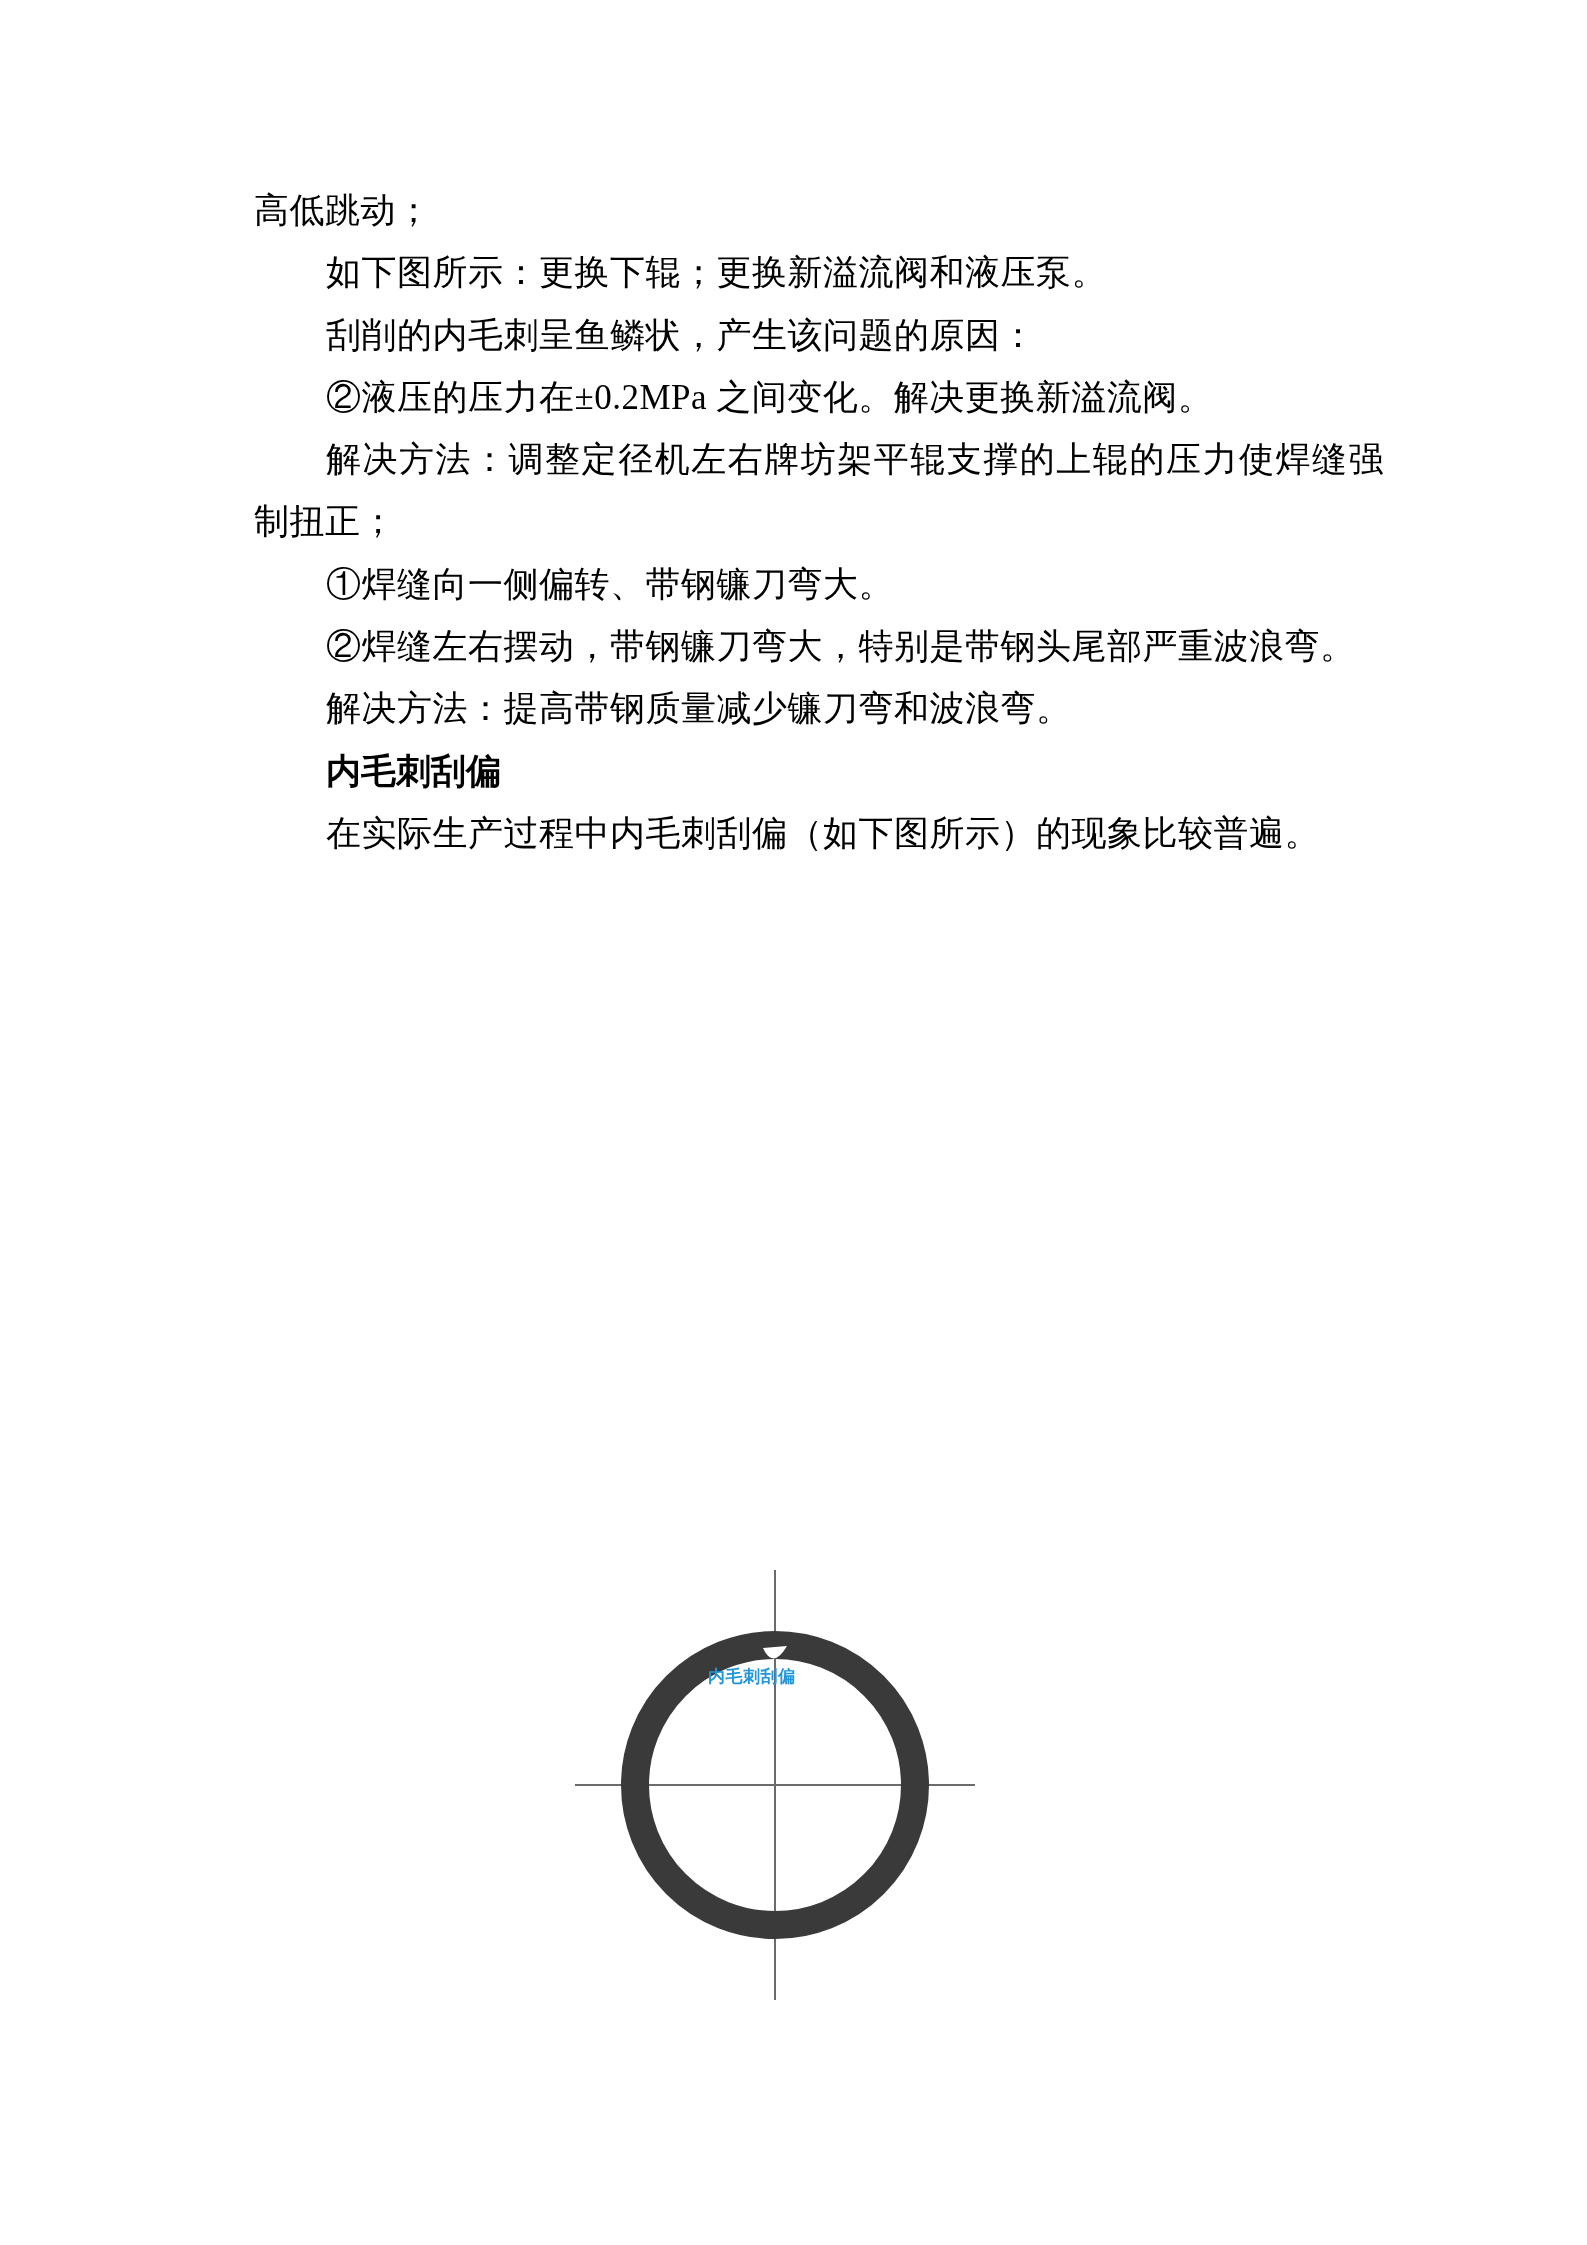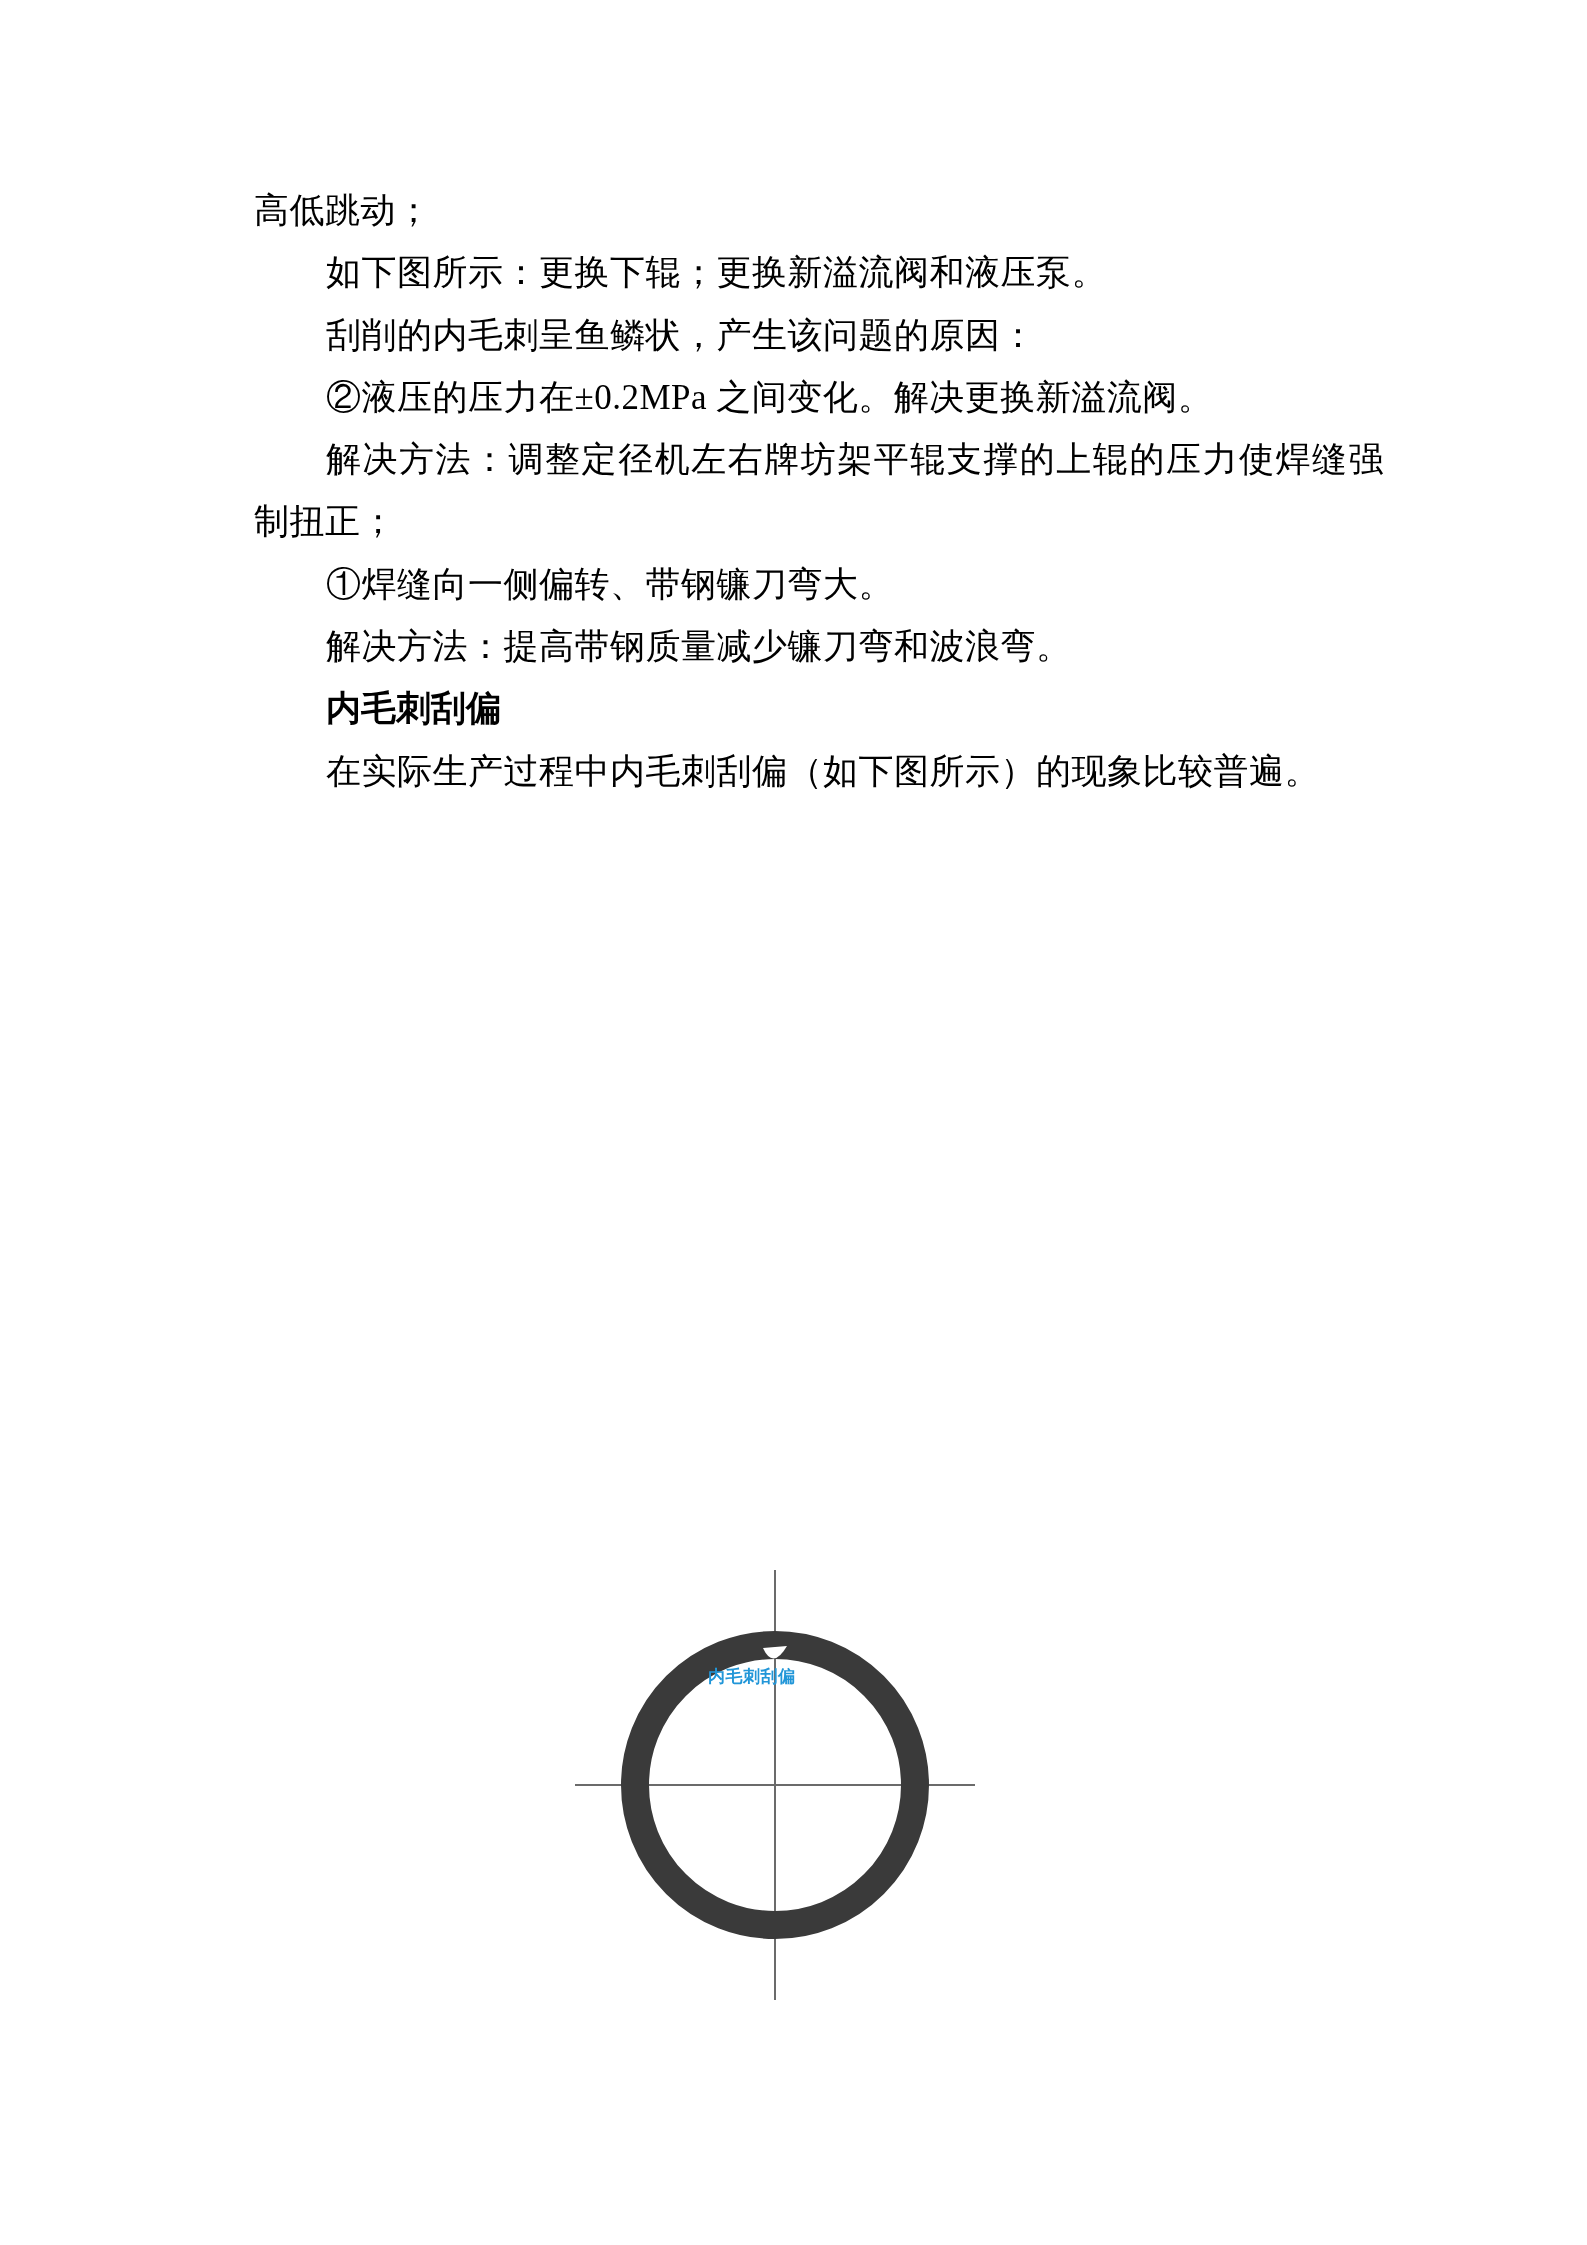--- a/index.html
+++ b/index.html
@@ -74,20 +74,21 @@
 <body>
 
 <div class="page">
   <div class="content">
     <p class="para">高低跳动；</p>
     <p class="para indent">如下图所示：更换下辊；更换新溢流阀和液压泵。</p>
     <p class="para indent">刮削的内毛刺呈鱼鳞状，产生该问题的原因：</p>
     <p class="para indent">②液压的压力在±0.2MPa 之间变化。解决更换新溢流阀。</p>
     <p class="para indent">解决方法：调整定径机左右牌坊架平辊支撑的上辊的压力使焊缝强制扭正；</p>
     <p class="para indent">①焊缝向一侧偏转、带钢镰刀弯大。</p>
+    <p class="para indent">②焊缝左右摆动，带钢镰刀弯大，特别是带钢头尾部严重波浪弯。</p>
     <p class="para indent">解决方法：提高带钢质量减少镰刀弯和波浪弯。</p>
     <p class="heading">内毛刺刮偏</p>
     <p class="para indent">在实际生产过程中内毛刺刮偏（如下图所示）的现象比较普遍。</p>
   </div>
 
   <div class="figure">
     <svg class="fig-svg" width="430" height="430" viewBox="0 0 430 430">
       <line x1="215" y1="0" x2="215" y2="430" stroke="#6b6b6b" stroke-width="2"></line>
       <line x1="15" y1="215" x2="415" y2="215" stroke="#6b6b6b" stroke-width="2"></line>
       <circle cx="215" cy="215" r="140" fill="none" stroke="#3a3a3a" stroke-width="28"></circle>

